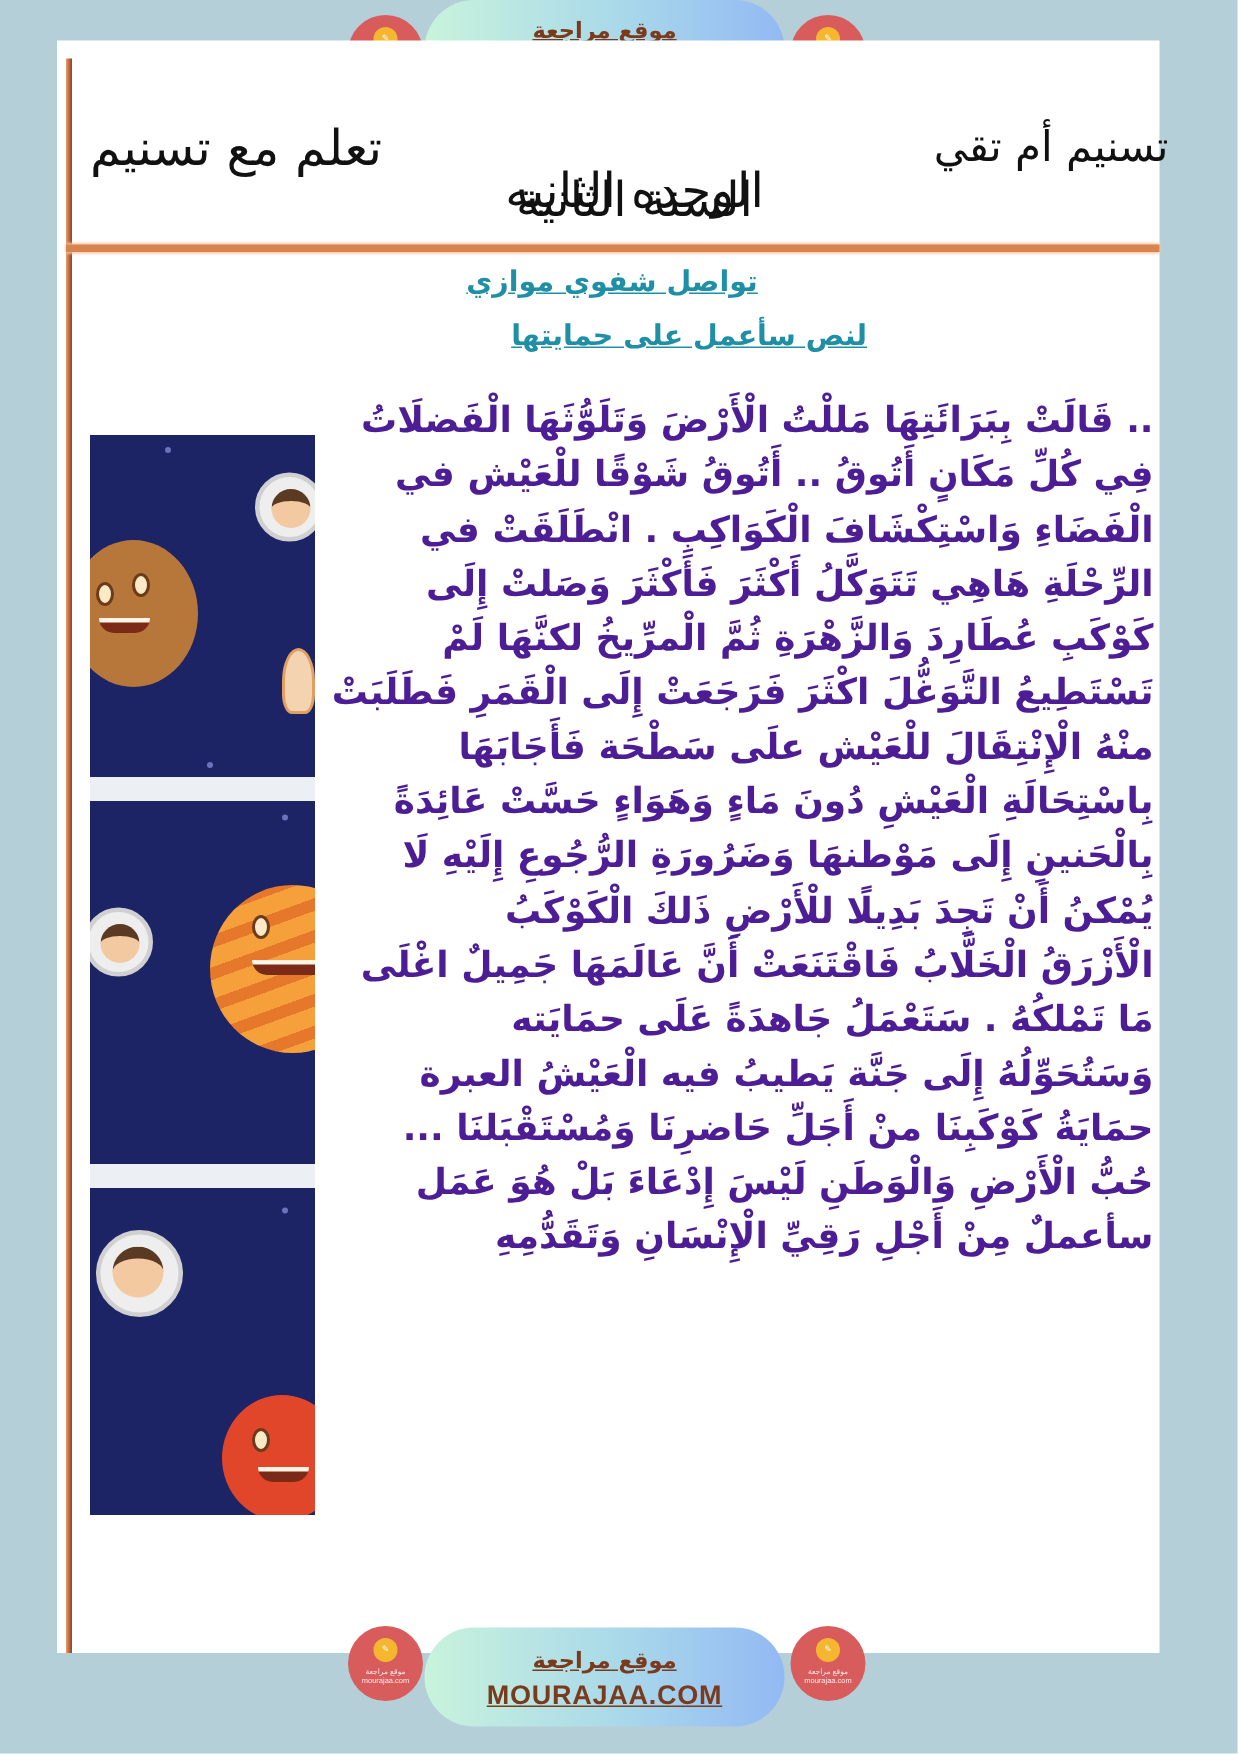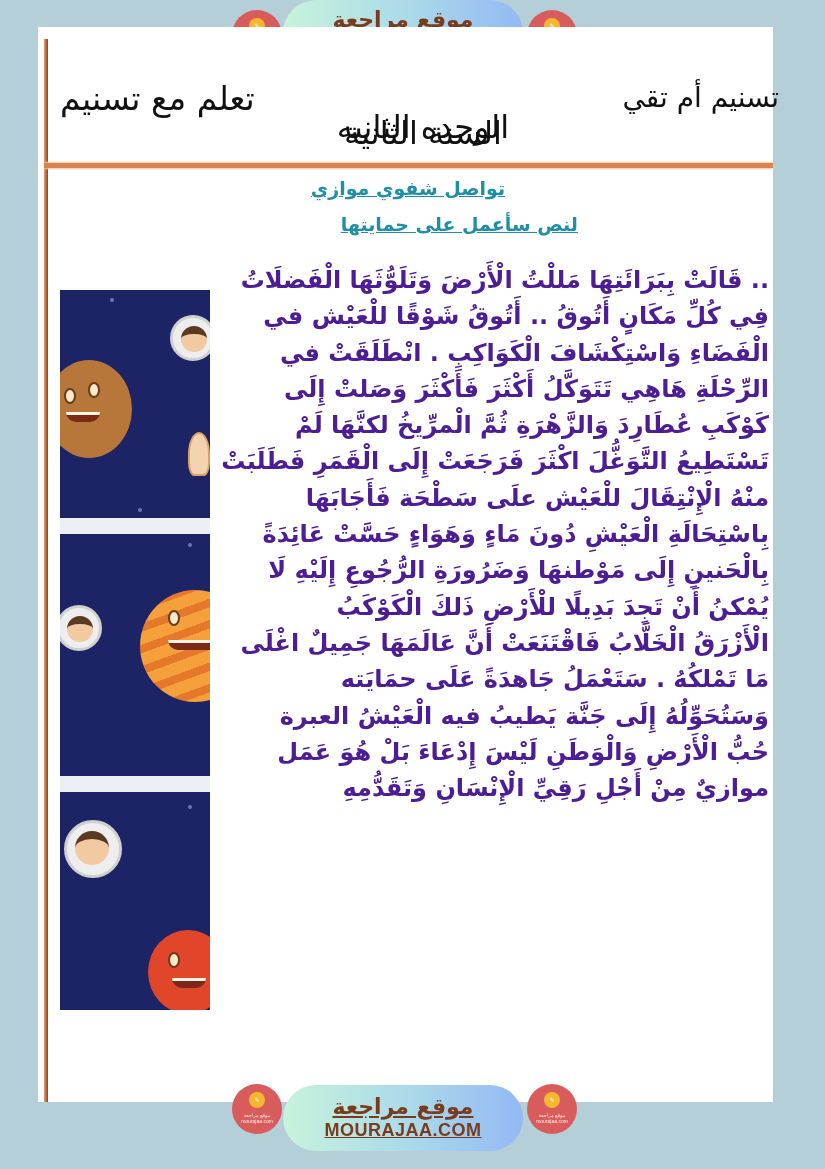--- a/index.html
+++ b/index.html
@@ -111,21 +111,21 @@
       position: absolute;
       left: 283px; width: 240px; height: 66px;
       border-radius: 34px;
       background: linear-gradient(to right, #c8f3dc, #a9d8ea 55%, #93b9f4);
       text-align: center;
       color: #7a3b1d;
       font-weight: bold;
     }
     .wm-top { top: 0px; }
     .wm-bot { top: 1085px; }
-    .wm .ar { display: block; font-size: 22px; line-height: 22px; padding-top: 9px; text-decoration: underline; direction: rtl; }
+    .wm .ar { display: block; font-size: 15px; line-height: 22px; padding-top: 9px; text-decoration: underline; direction: rtl; }
     .wm .en { display: block; font-family: "Liberation Sans", sans-serif; font-size: 18px; line-height: 24px; text-decoration: underline; letter-spacing: 0.5px; }
     .wm-bot .ar { padding-top: 11px; }
 
     .badge {
       position: absolute; width: 50px; height: 50px; border-radius: 50%;
       background: #d95c5c;
     }
     .badge .dot {
       position: absolute; left: 17px; top: 8px; width: 16px; height: 16px; border-radius: 50%;
       background: #f5b630; font-size: 6px; color: #fff; text-align: center; line-height: 16px;
@@ -209,22 +209,23 @@
     <span class="line">الرِّحْلَةِ هَاهِي تَتَوَكَّلُ أَكْثَرَ فَأَكْثَرَ وَصَلتْ إِلَى</span>
     <span class="line">كَوْكَبِ عُطَارِدَ وَالزَّهْرَةِ ثُمَّ الْمرِّيخُ لكنَّهَا لَمْ</span>
     <span class="line">تَسْتَطِيعُ التَّوَغُّلَ اكْثَرَ فَرَجَعَتْ إِلَى الْقَمَرِ فَطَلَبَتْ</span>
     <span class="line">منْهُ الْإِنْتِقَالَ للْعَيْش علَى سَطْحَة فَأَجَابَهَا</span>
     <span class="line">بِاسْتِحَالَةِ الْعَيْشِ دُونَ مَاءٍ وَهَوَاءٍ حَسَّتْ عَائِدَةً</span>
     <span class="line">بِالْحَنينِ إِلَى مَوْطنهَا وَضَرُورَةِ الرُّجُوعِ إِلَيْهِ لَا</span>
     <span class="line">يُمْكنُ أَنْ تَجِدَ بَدِيلًا للْأَرْضِ ذَلكَ الْكَوْكَبُ</span>
     <span class="line">الْأَزْرَقُ الْخَلَّابُ  فَاقْتَنَعَتْ أَنَّ عَالَمَهَا جَمِيلٌ اغْلَى</span>
     <span class="line">مَا تَمْلكُهُ . سَتَعْمَلُ جَاهدَةً عَلَى حمَايَته</span>
     <span class="line">وَسَتُحَوِّلُهُ إِلَى جَنَّة يَطيبُ فيه الْعَيْشُ العبرة</span>
+    <span class="line">حمَايَةُ كَوْكَبِنَا منْ أَجَلِّ حَاضرِنَا وَمُسْتَقْبَلنَا ...</span>
     <span class="line">حُبُّ الْأَرْضِ وَالْوَطَنِ لَيْسَ إِدْعَاءَ بَلْ هُوَ عَمَل</span>
-    <span class="line">موازيٌ مِنْ أَجْلِ رَقِيِّ الْإِنْسَانِ وَتَقَدُّمِهِ</span>
+    <span class="line">سأعملٌ مِنْ أَجْلِ رَقِيِّ الْإِنْسَانِ وَتَقَدُّمِهِ</span>
   </div>
 </div>
 
 <div class="badge" style="left:232px; top:1084px;">
   <div class="dot">✎</div>
   <div class="btxt">موقع مراجعة mourajaa.com</div>
 </div>
 <div class="wm wm-bot">
   <span class="ar">موقع مراجعة</span>
   <span class="en">MOURAJAA.COM</span>

